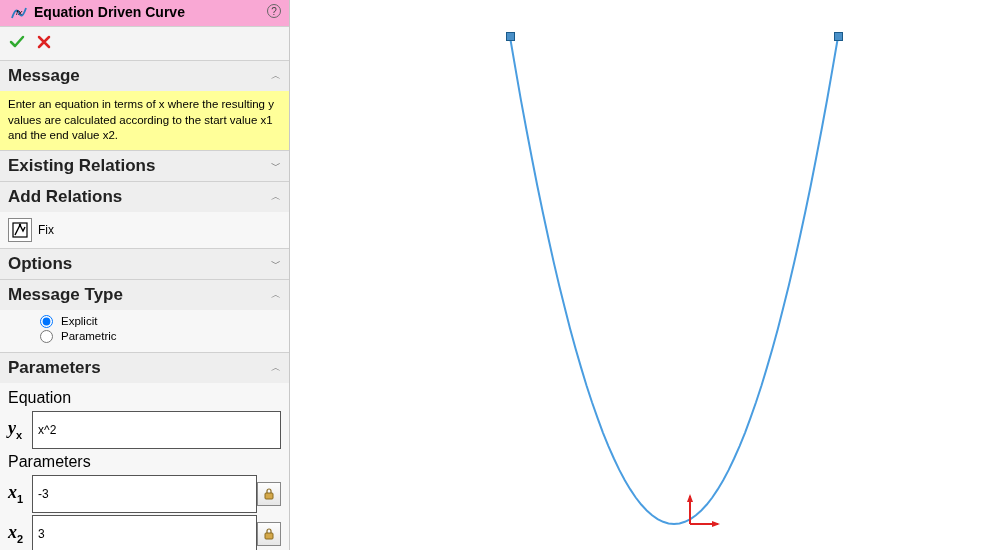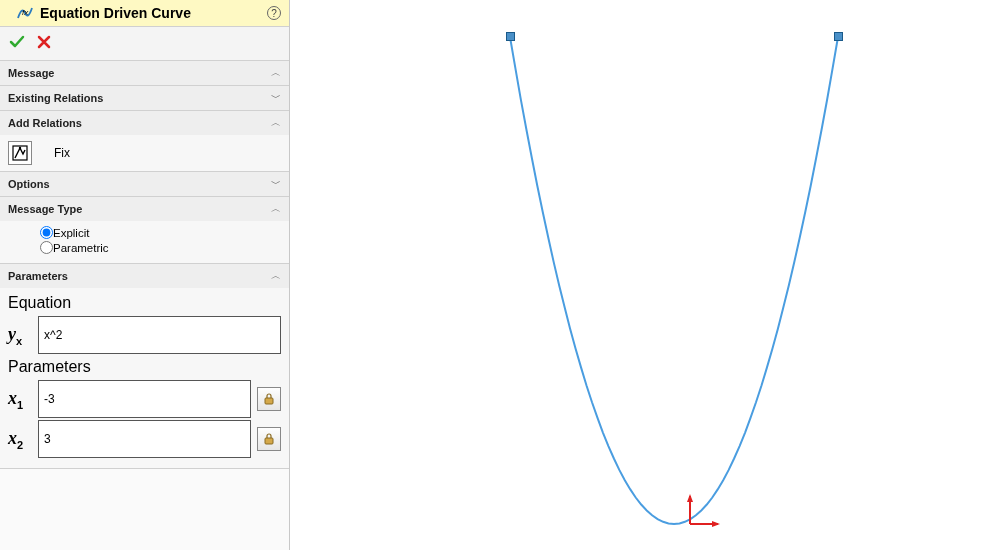--- a/index.html
+++ b/index.html
@@ -1,37 +1,37 @@
 <!DOCTYPE html>
 <html><head>
 <meta charset="utf-8">
 <style>
   * { box-sizing: border-box; margin: 0; padding: 0; font-family: "Segoe UI", Arial, sans-serif; }
   html, body { width: 1000px; height: 550px; background: #fff; overflow: hidden; }
   .app { display: flex; width: 100%; height: 100%; }
   .panel { width: 290px; height: 100%; border-right: 1px solid #c8c8c8; background: #fafafa; font-size: 12px; position: relative; }
-  .panel-header { display: flex; align-items: center; padding: 4px 8px 4px 16px; background: #fef9c3; border-bottom: 1px solid #d0d0d0; }
+  .panel-header { display: flex; padding: 4px 8px 4px 10px; background: #f9a8d4; border-bottom: 1px solid #d0d0d0; }
   .panel-header .title { font-weight: 600; font-size: 14px; flex: 1; margin-left: 6px; }
   .fx-icon { width: 18px; height: 18px; }
   .help-icon { width: 14px; height: 14px; border: 1px solid #666; border-radius: 50%; display: flex; align-items: center; justify-content: center; font-size: 10px; color: #444; cursor: pointer; }
   .action-row { display: flex; align-items: center; gap: 10px; padding: 6px 8px; border-bottom: 1px solid #d0d0d0; background: #f4f4f4; }
   .check-icon, .x-icon { cursor: pointer; }
   .section { border-bottom: 1px solid #d0d0d0; }
   .section-header { display: flex; align-items: center; justify-content: space-between; padding: 5px 8px; background: #eeeeee; cursor: pointer; }
-  .section-header .label { font-weight: 600; font-size: 11px; color: #222; }
+  .section-header .label { font-weight: 600; font-size: 17px; color: #222; }
   .chevron { font-size: 10px; color: #555; }
   .message-body { background: #ffff99; padding: 6px 8px; font-size: 11.5px; line-height: 1.35; color: #000; }
-  .add-rel-body { padding: 6px 8px; display: flex; align-items: center; gap: 22px; background: #f7f7f7; }
+  .add-rel-body { padding: 6px 8px; display: flex; align-items: center; gap: 6px; background: #f7f7f7; }
   .fix-icon { width: 24px; height: 24px; border: 1px solid #888; background: #fff; display: flex; align-items: center; justify-content: center; cursor: pointer; }
   .eq-type-body { padding: 4px 8px 8px 24px; background: #f7f7f7; }
-  .radio-row { display: flex; align-items: center; gap: 0; font-size: 11.5px; padding: 1px 16px; cursor: pointer; }
+  .radio-row { display: flex; align-items: center; gap: 8px; font-size: 11.5px; padding: 1px 16px; cursor: pointer; }
   .radio-row input { margin: 0; }
   .params-body { padding: 4px 8px 8px 8px; background: #f7f7f7; }
   .params-body .sub-label { font-size: 16px; padding: 2px 0; }
-  .eq-row { display: flex; align-items: center; gap: 6px; margin: 2px 0; }
+  .eq-row { display: flex; align-items: center; margin: 2px 0; }
   .eq-row .sym { font-family: "Times New Roman", serif; font-style: italic; font-weight: 700; font-size: 18px; width: 24px; }
   .eq-row .sym sub { font-size: 11px; font-style: normal; font-weight: 600; }
   .eq-row input { flex: 1; border: 1px solid #555; background: #fff; padding: 3px 5px; font-size: 12px; height: 38px; }
   .lock-btn { width: 24px; height: 24px; border: 1px solid #888; background: linear-gradient(#fefefe,#e6e6e6); display: flex; align-items: center; justify-content: center; cursor: pointer; }
   .viewport { flex: 1; position: relative; background: #fff; }
   .curve-svg { position: absolute; inset: 0; }
   .endpoint { position: absolute; width: 9px; height: 9px; background: #4a90c8; border: 1px solid #1a5a8a; }
   .grab-tab { position: absolute; width: 8px; height: 24px; border: 1px solid #bbb; border-left: none; background: #eee; border-radius: 0 4px 4px 0; }
 </style>
 </head>
@@ -61,20 +61,21 @@
             <path d="M3 3 L13 13 M13 3 L3 13" stroke="#d22" stroke-width="2.5" stroke-linecap="round"></path>
           </svg>
       </span>
     </div>
 
     <div class="section">
       <div class="section-header">
         <span class="label">Message</span>
         <span class="chevron">︿</span>
       </div>
+      <div class="message-body">Enter an equation in terms of x where the resulting y values are calculated according to the start value x1 and the end value x2.</div>
     </div>
 
     <div class="section">
       <div class="section-header">
         <span class="label">Existing Relations</span>
         <span class="chevron">﹀</span>
       </div>
     </div>
 
     <div class="section">

